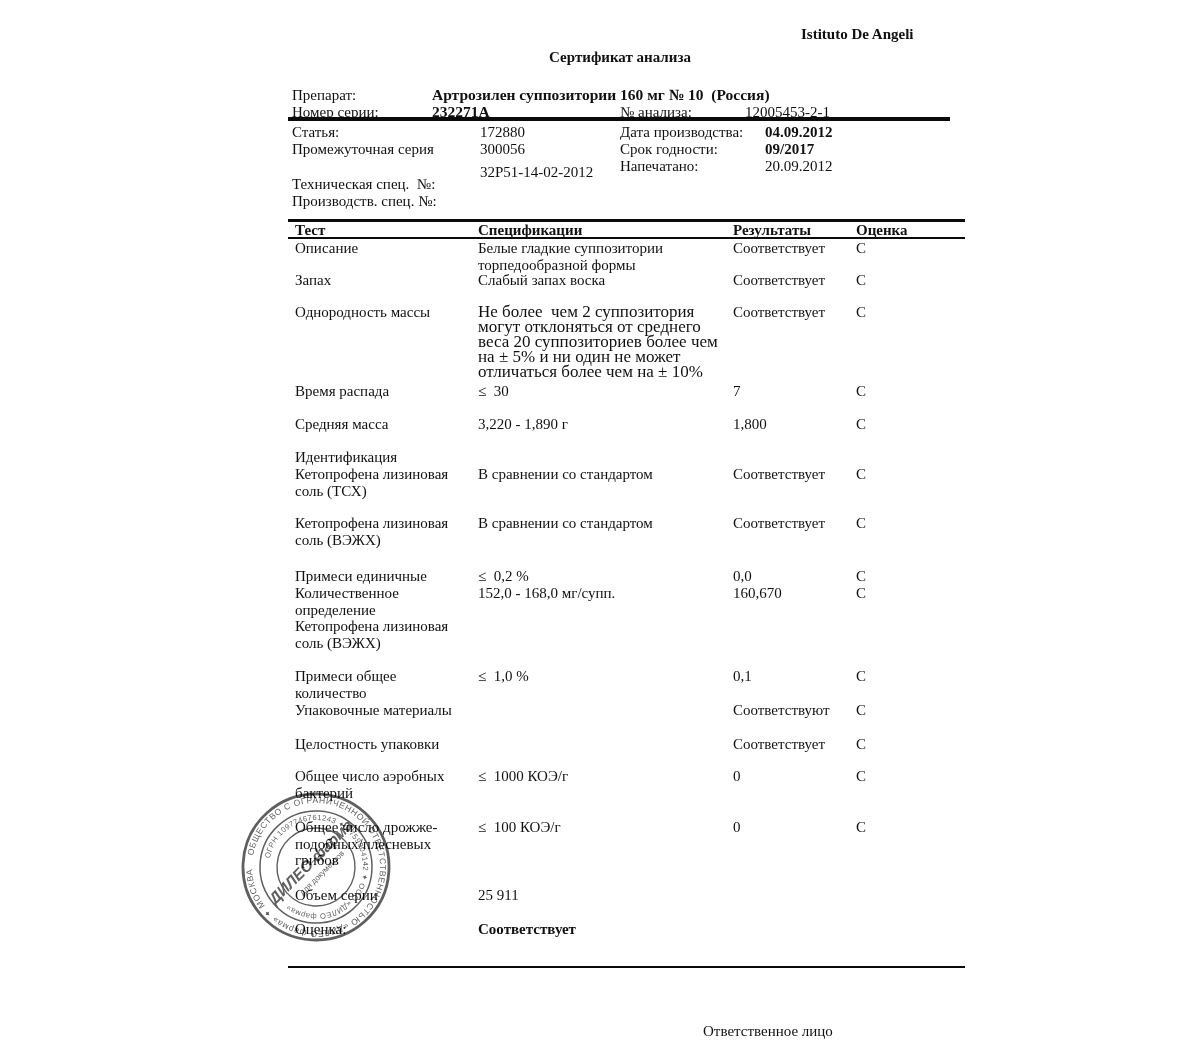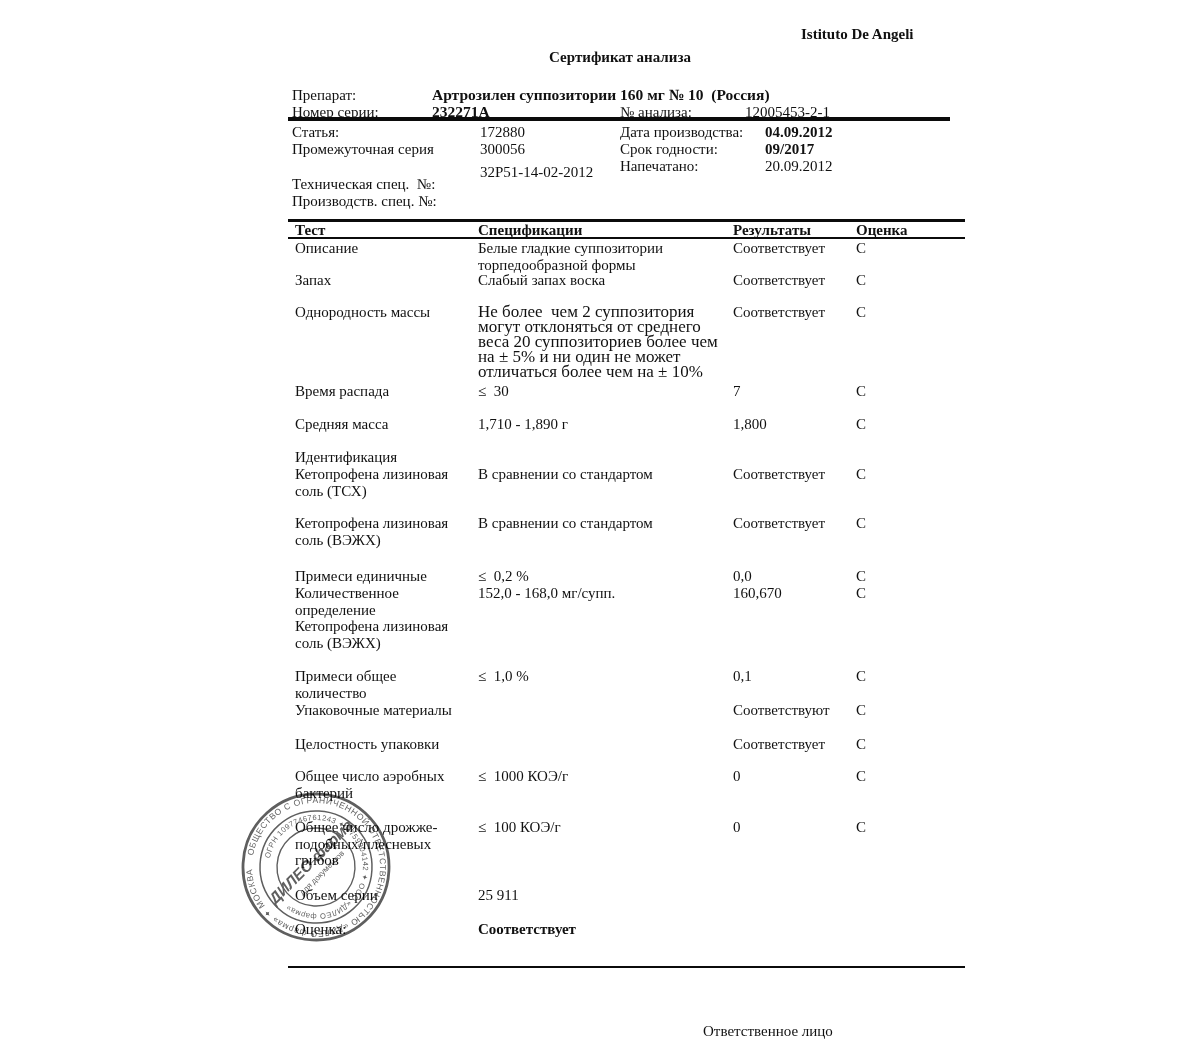--- a/index.html
+++ b/index.html
@@ -93,21 +93,21 @@
   <div class="c4">C</div>
 </div>
 <div class="trow" style="top:383px;">
   <div class="c1">Время распада</div>
   <div class="c2">≤  30</div>
   <div class="c3">7</div>
   <div class="c4">C</div>
 </div>
 <div class="trow" style="top:416px;">
   <div class="c1">Средняя масса</div>
-  <div class="c2">1,710 - 1,890 г</div>
+  <div class="c2">3,220 - 1,890 г</div>
   <div class="c3">1,800</div>
   <div class="c4">C</div>
 </div>
 
 <div class="abs fs15" style="left:295px;top:449px;">Идентификация</div>
 
 <div class="trow" style="top:466px;">
   <div class="c1">Кетопрофена лизиновая соль (ТСХ)</div>
   <div class="c2">В сравнении со стандартом</div>
   <div class="c3">Соответствует</div>

